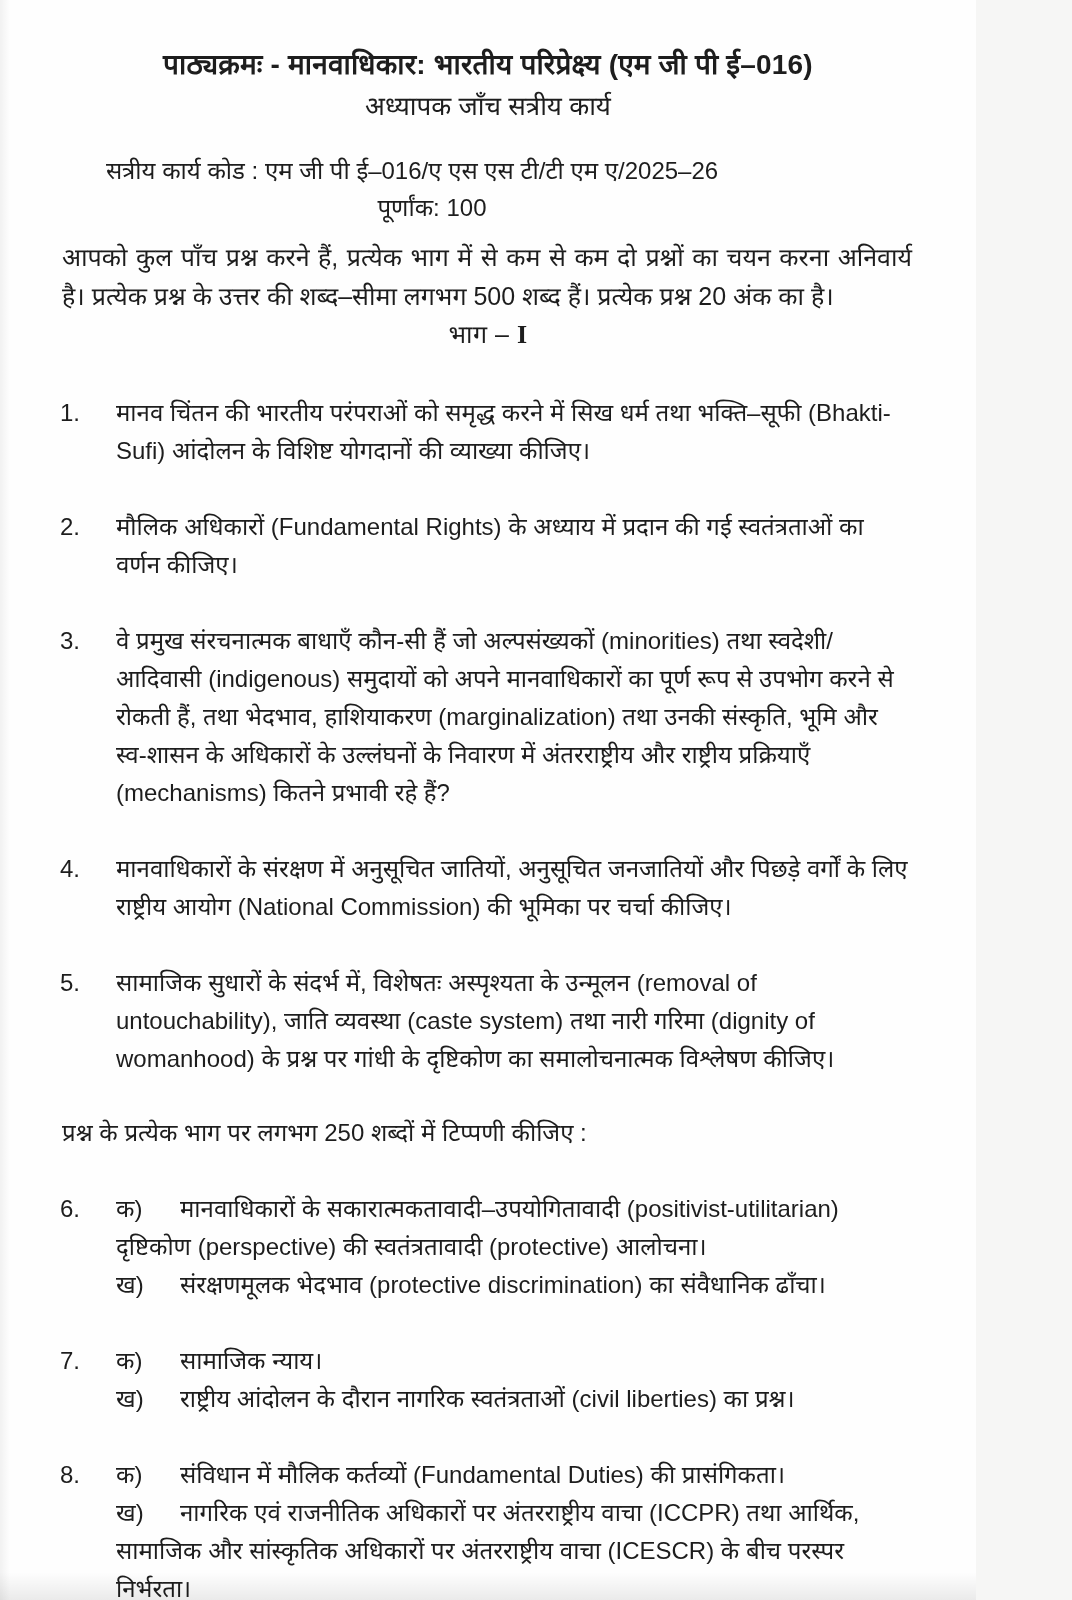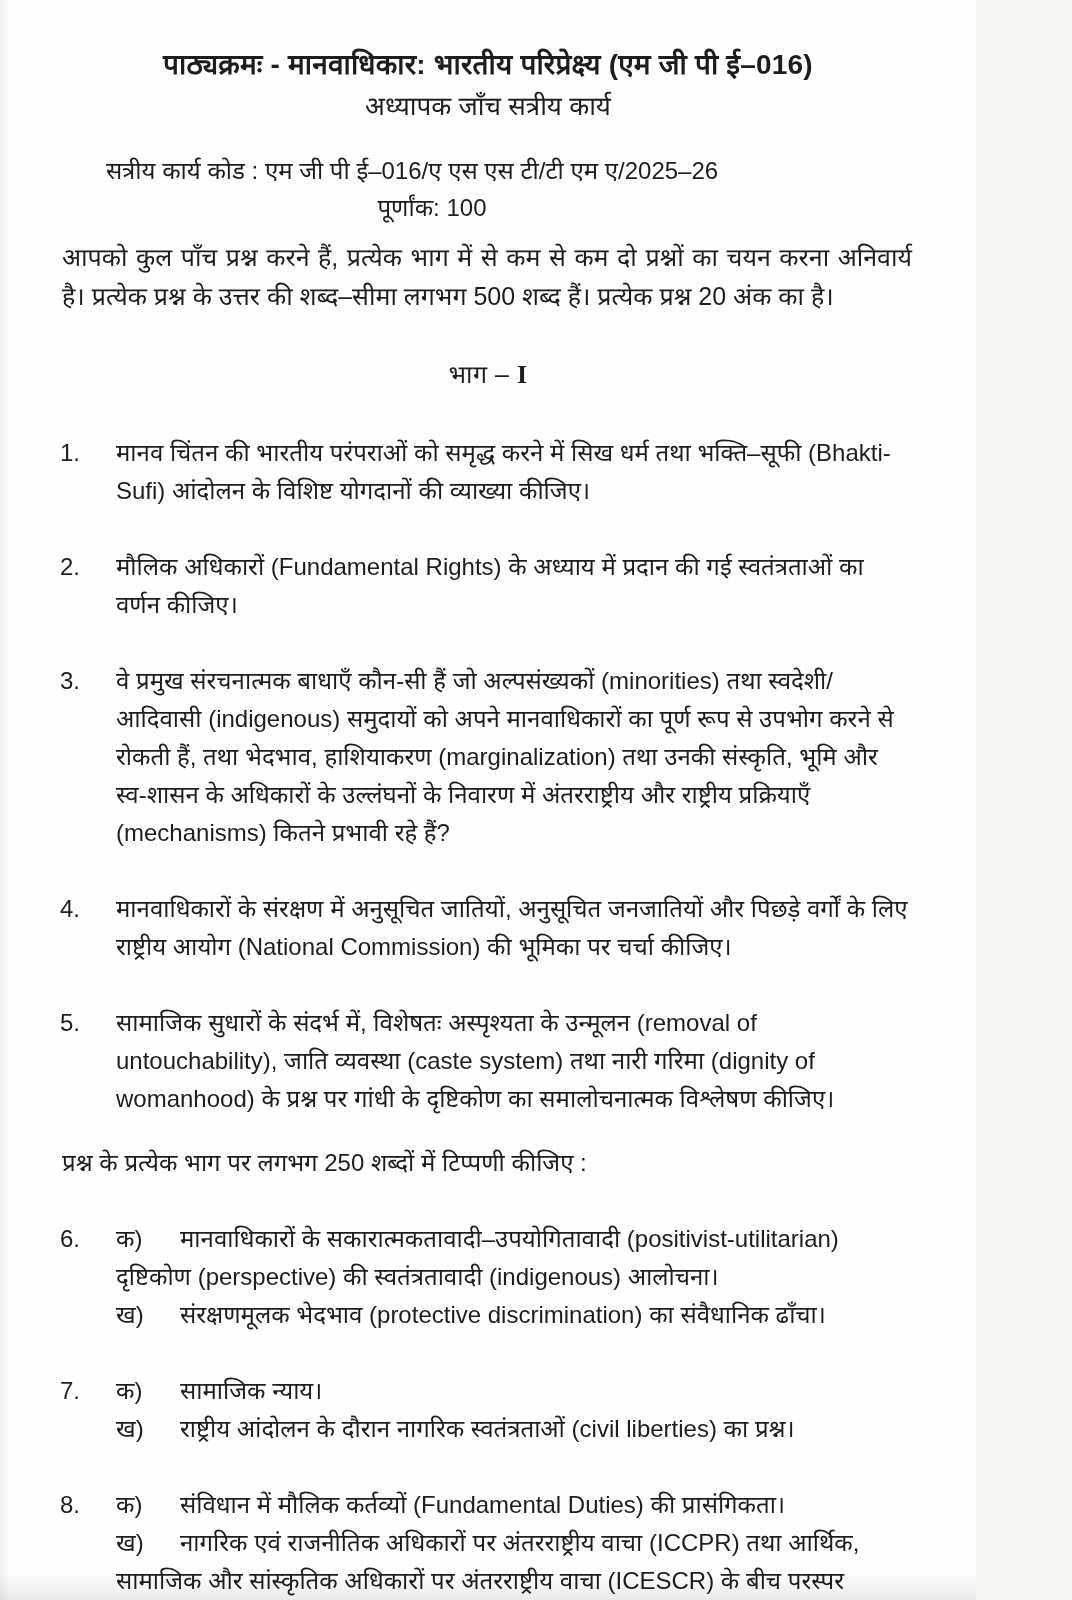--- a/index.html
+++ b/index.html
@@ -47,21 +47,20 @@
   }
   .marks-line { margin-top:6px;padding-left:40px; }
 
   .instructions {
     margin:15px 64px 0 62px;
     font-size:25px; line-height:39px;
     text-align:justify;
   }
 
   .section-heading {
-    margin-top:40px;
     text-align:center;
     font-size:25px; font-weight:400;
     letter-spacing:0.5px;
   }
   .roman {
     font-weight:700;
     font-family:"Liberation Serif","DejaVu Serif",serif;
     font-size:26px;
   }
 
@@ -73,21 +72,21 @@
     font-size:24px; line-height:38px;
   }
   .q.first { margin-top:44px; }
   .qnum { padding-left:2px; }
 
   .parts {}
   .part { }
   .plabel { display:inline-block; min-width:64px; }
 
   .note-line {
-    margin:26px 64px 0 62px;
+    margin:36px 64px 0 62px;
     font-size:24px; line-height:38px;
   }
 </style>
 </head>
 <body>
 
 <div class="page">
 
   <div class="doc-title">पाठ्यक्रमः - मानवाधिकार: भारतीय परिप्रेक्ष्य (एम जी पी ई–016)</div>
   <div class="doc-subtitle">अध्यापक जाँच सत्रीय कार्य</div>
@@ -129,21 +128,21 @@
 
 
   <div class="note-line">प्रश्न के प्रत्येक भाग पर लगभग 250 शब्दों में टिप्पणी कीजिए :</div>
 
   <div class="qlist">
 
     <div class="q">
       <div class="qnum">6.</div>
       <div class="parts">
         <div class="part">
-          <span class="plabel">क)</span><span class="ptext">मानवाधिकारों के सकारात्मकतावादी–उपयोगितावादी (positivist-utilitarian) दृष्टिकोण (perspective) की स्वतंत्रतावादी (indigenous) आलोचना।</span>
+          <span class="plabel">क)</span><span class="ptext">मानवाधिकारों के सकारात्मकतावादी–उपयोगितावादी (positivist-utilitarian) दृष्टिकोण (perspective) की स्वतंत्रतावादी (protective) आलोचना।</span>
         </div>
         <div class="part">
           <span class="plabel">ख)</span><span class="ptext">संरक्षणमूलक भेदभाव (protective discrimination) का संवैधानिक ढाँचा।</span>
         </div>
       </div>
     </div>
 
     <div class="q">
       <div class="qnum">7.</div>
       <div class="parts">

